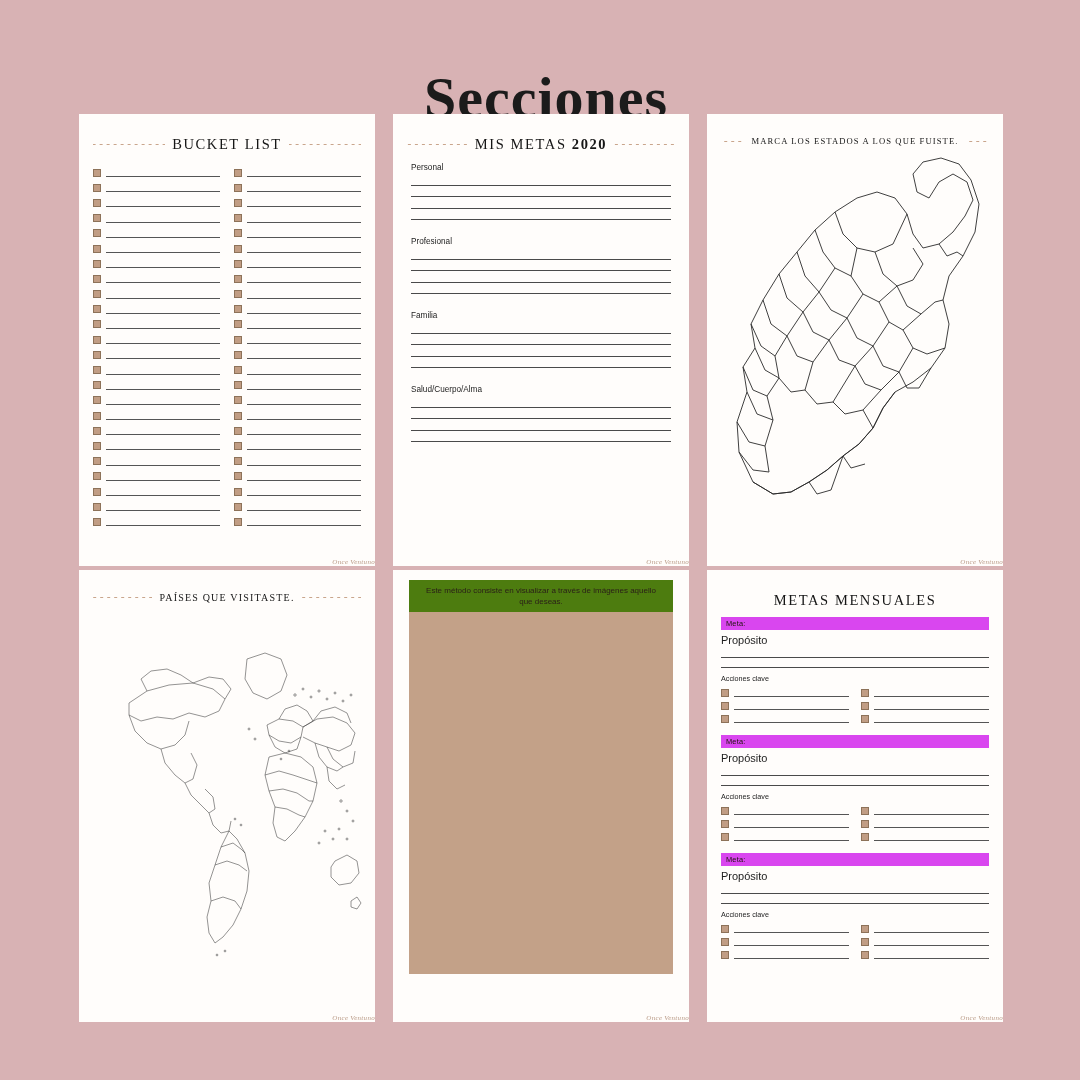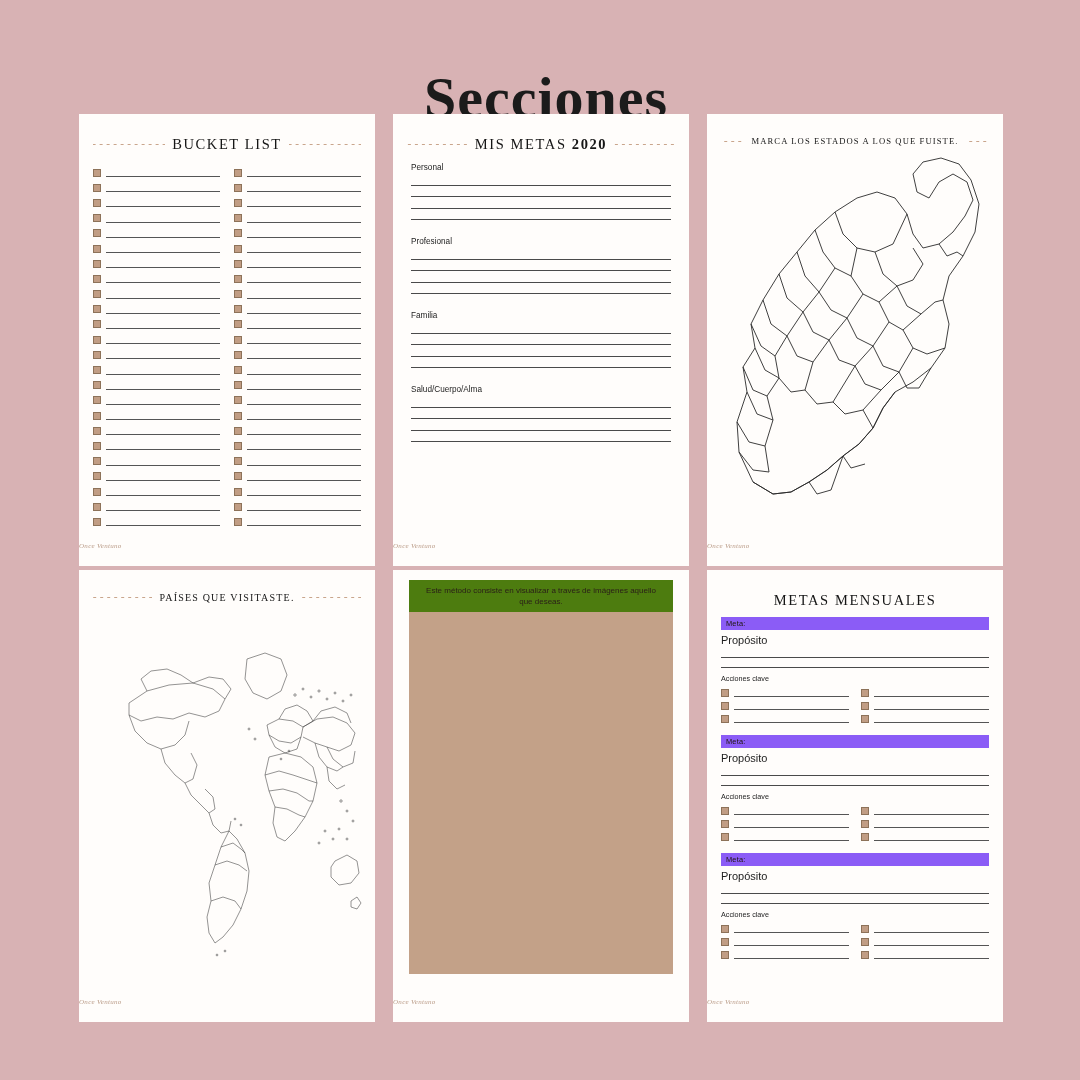--- a/index.html
+++ b/index.html
@@ -33,22 +33,22 @@
     row-gap:4px;
   }
   .page {
     background:#fffdfb;
     position:relative;
     overflow:hidden;
     padding:0;
   }
   .footer {
     position:absolute;
-    bottom:16px; left:0; width:100%;
-    text-align:left;
+    bottom:0; left:0; width:100%;
+    text-align:right;
     font-family:"Liberation Serif", serif;
     font-style:italic;
     font-size:7px;
     color:#b99a86;
     letter-spacing:.3px;
   }
   
   .hd {
     display:flex; align-items:center; gap:7px;
     padding:0 14px;
@@ -115,21 +115,21 @@
   .vb-box {
     margin:0 16px;
     background:#c3a188;
     height:362px;
   }
 
   
   .met-body { padding:8px 14px 0 14px; }
   .met-group { margin-bottom:10px; }
   .met-bar {
-    background:#8b5cf6;
+    background:#d946ef;
     font-size:7.4px;
     color:#1d1508;
     padding:2px 5px;
     letter-spacing:.2px;
   }
   .met-sub { font-size:11px; color:#1d1d1d; margin:4px 0 2px 0; }
   .met-line { border-bottom:1px solid #4a4a4a; height:10px; }
   .met-actions-label { font-size:7.2px; color:#1d1d1d; margin:6px 0 3px 0; }
   .met-cols { display:flex; gap:12px; }
   .met-col { flex:1; }

